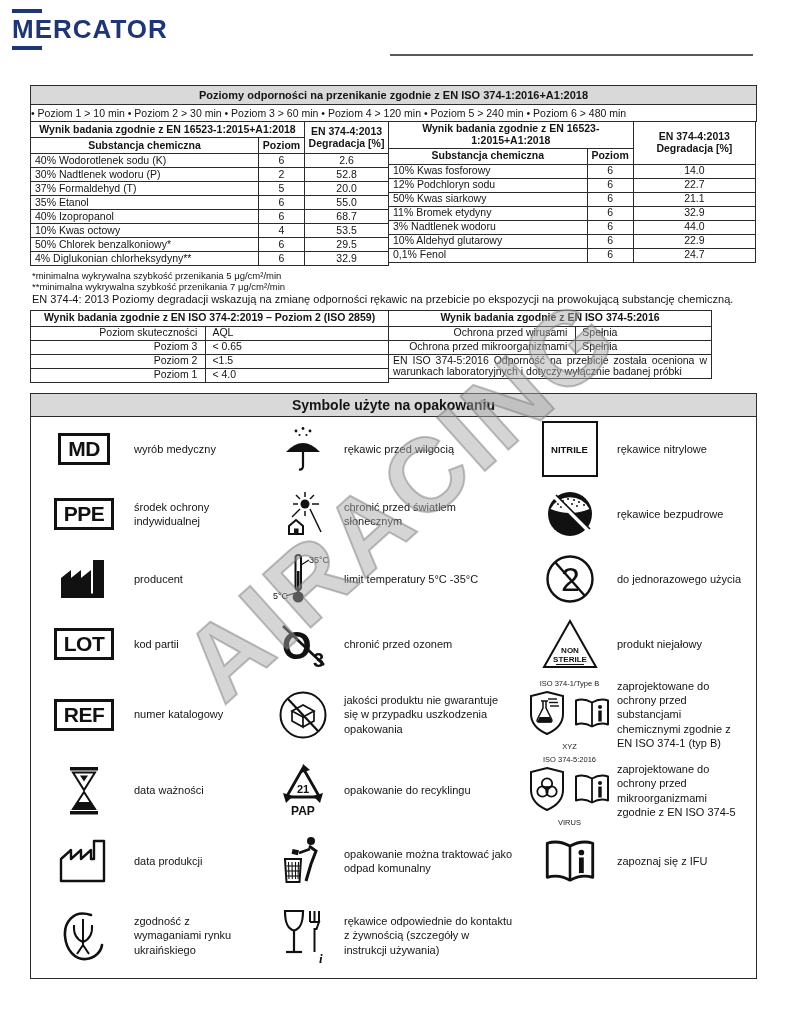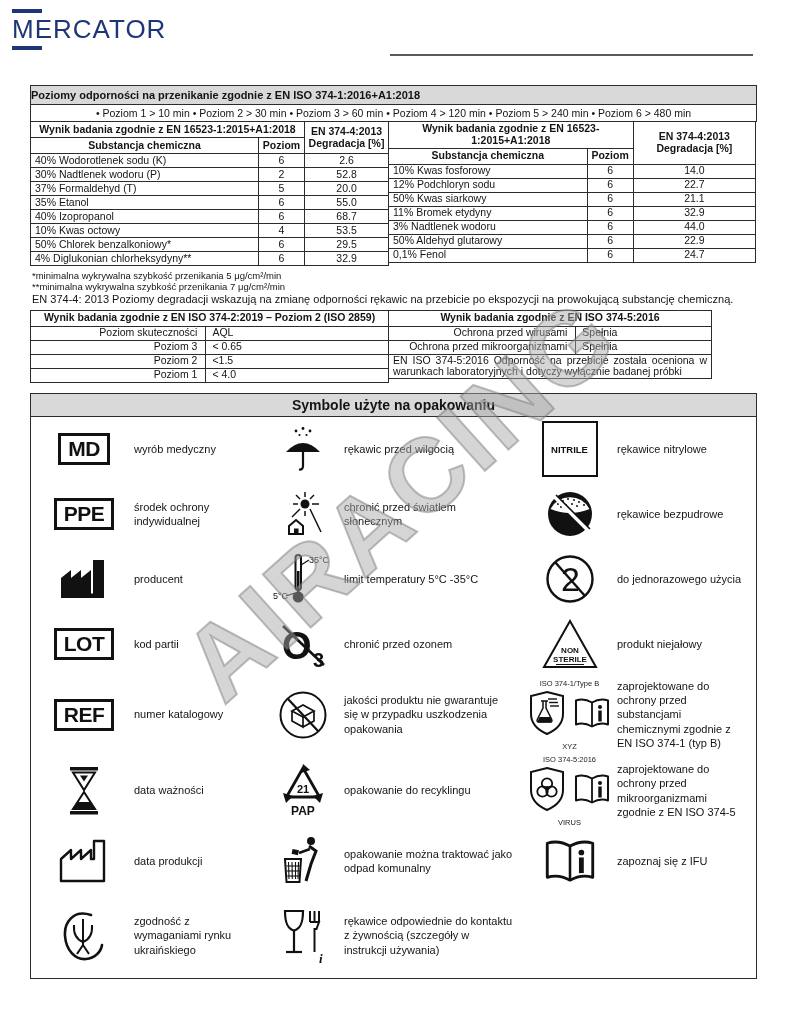--- a/index.html
+++ b/index.html
@@ -1,29 +1,29 @@
 <!DOCTYPE html>
 <html><head>
 <meta charset="utf-8">
 <style>
   html,body{margin:0;padding:0;background:#fff;}
   .page{position:relative;width:787px;height:1024px;background:#fff;overflow:hidden;
         font-family:"Liberation Sans",sans-serif;color:#141414;}
   
   .logo{position:absolute;left:12px;top:9px;}
   .logo-bar{width:30px;height:4px;background:#1e3576;}
-  .logo-text{display:block;font-size:26px;font-weight:normal;color:#1e3576;letter-spacing:1px;line-height:1;margin:3px 0 4px 0;text-align:center;}
+  .logo-text{display:block;font-size:26px;font-weight:bold;color:#1e3576;letter-spacing:1px;line-height:1;margin:3px 0 4px 0;text-align:center;}
   .header-rule{position:absolute;left:390px;top:54px;width:363px;border-top:2px solid #5a5a5a;}
   
   .content{position:absolute;left:30px;top:85px;width:727px;}
   .gray{background:#d9d9d9;}
   
   .tableA{border:1.5px solid #2b2b2b;}
-  .tableA .hd{font-weight:bold;text-align:left;font-size:11px;padding:3px 0;border-bottom:1px solid #2b2b2b;}
-  .tableA .lv{text-align:center;font-size:10.5px;padding:2px 0;}
+  .tableA .hd{font-weight:bold;text-align:center;font-size:11px;padding:3px 0;border-bottom:1px solid #2b2b2b;}
+  .tableA .lv{font-size:10.5px;padding:2px 0;}
   
   .pair-wrap{display:flex;align-items:flex-start;}
   table.dt{border-collapse:collapse;table-layout:fixed;margin-top:-1px;}
   table.dt th,table.dt td{border:1px solid #2b2b2b;font-size:10.5px;padding:0 4px;height:13px;line-height:1.12;}
   table.dt th{font-weight:bold;text-align:center;padding:1px 2px;}
   table.chemL{width:359px;}
   table.chemR{width:368px;margin-left:-1px;}
   td.sub{text-align:left;}
   td.ctr,th.ctr{text-align:center;}
   th.degh{font-size:10.5px;}
@@ -169,21 +169,21 @@
       <td class="sub">11% Bromek etydyny</td>
       <td class="ctr">6</td>
       <td class="ctr">32.9</td>
             </tr>
             <tr>
       <td class="sub">3% Nadtlenek wodoru</td>
       <td class="ctr">6</td>
       <td class="ctr">44.0</td>
             </tr>
             <tr>
-      <td class="sub">50% Aldehyd glutarowy</td>
+      <td class="sub">10% Aldehyd glutarowy</td>
       <td class="ctr">6</td>
       <td class="ctr">22.9</td>
             </tr>
             <tr>
       <td class="sub">0,1% Fenol</td>
       <td class="ctr">6</td>
       <td class="ctr">24.7</td>
             </tr>
           </tbody>
       </table>

